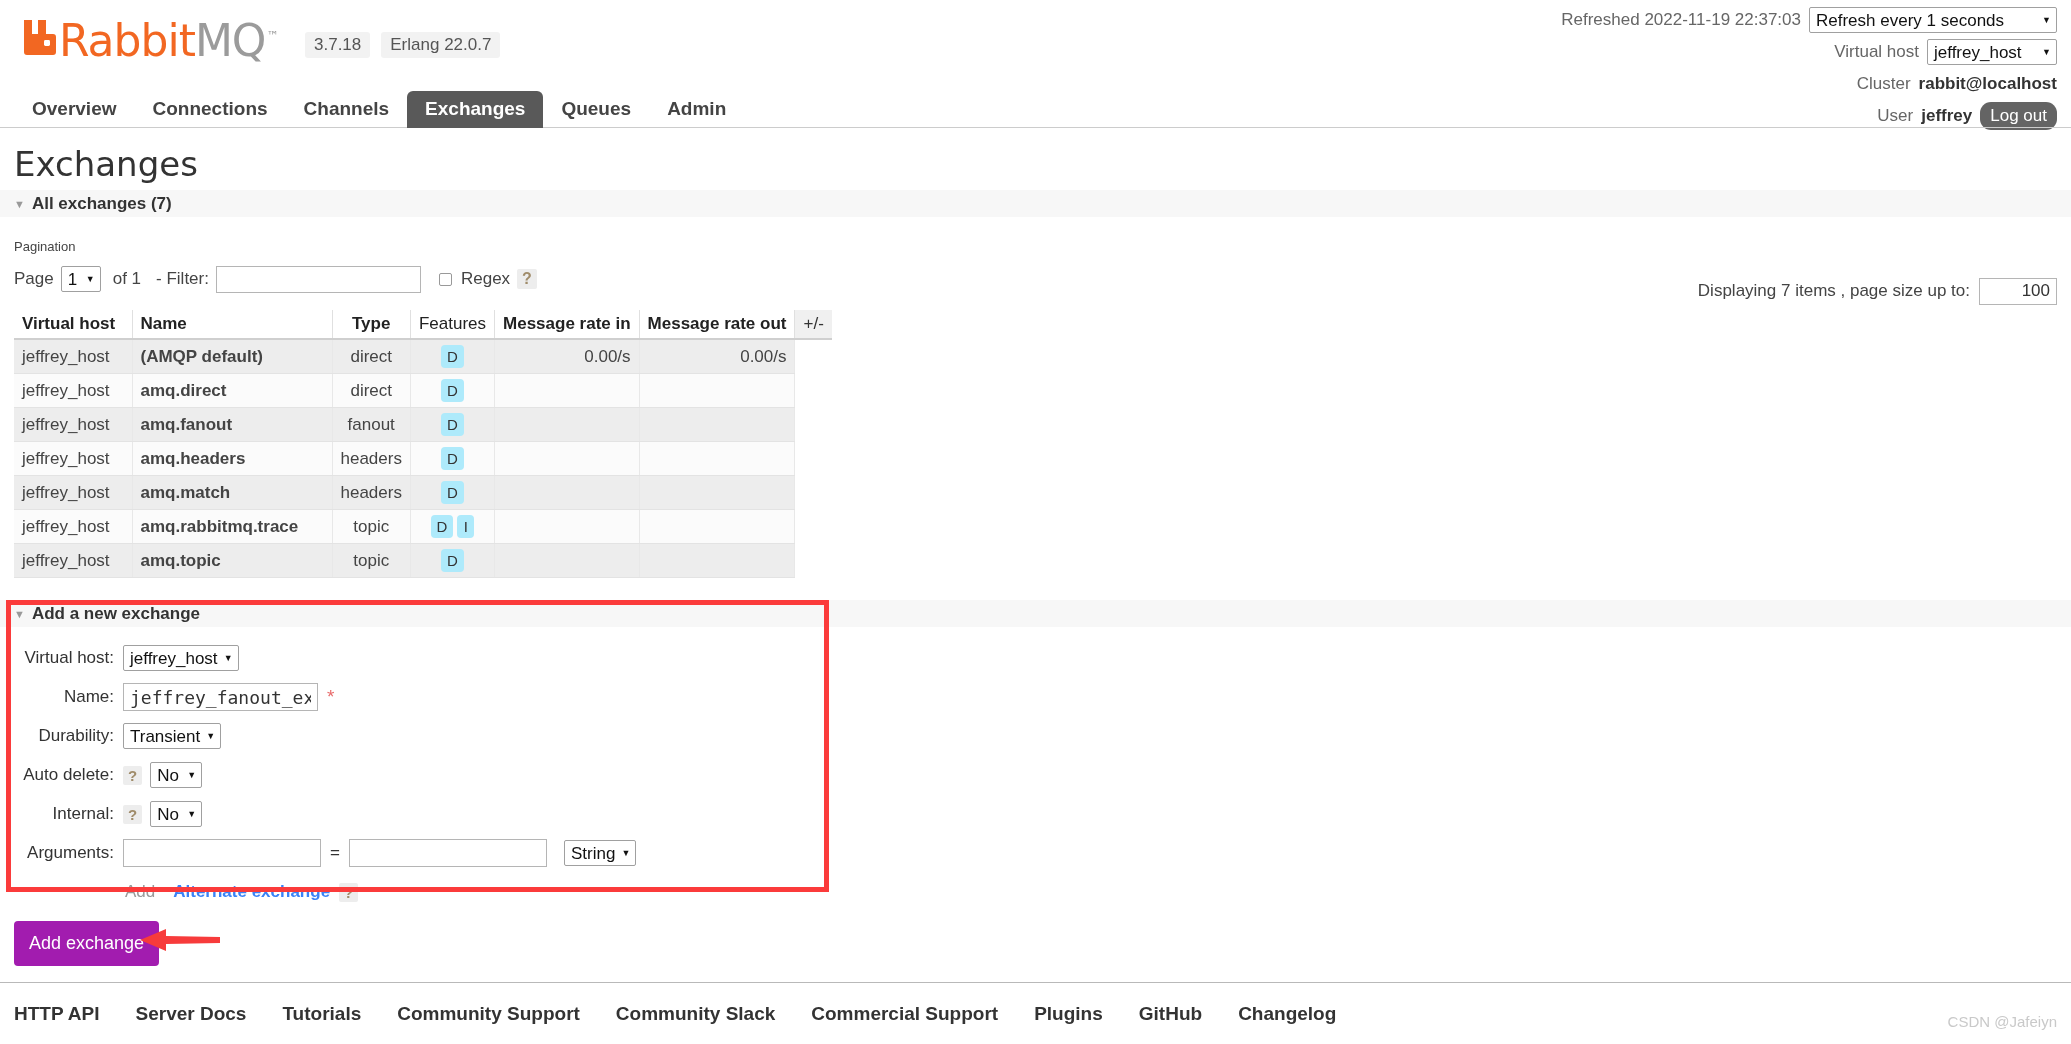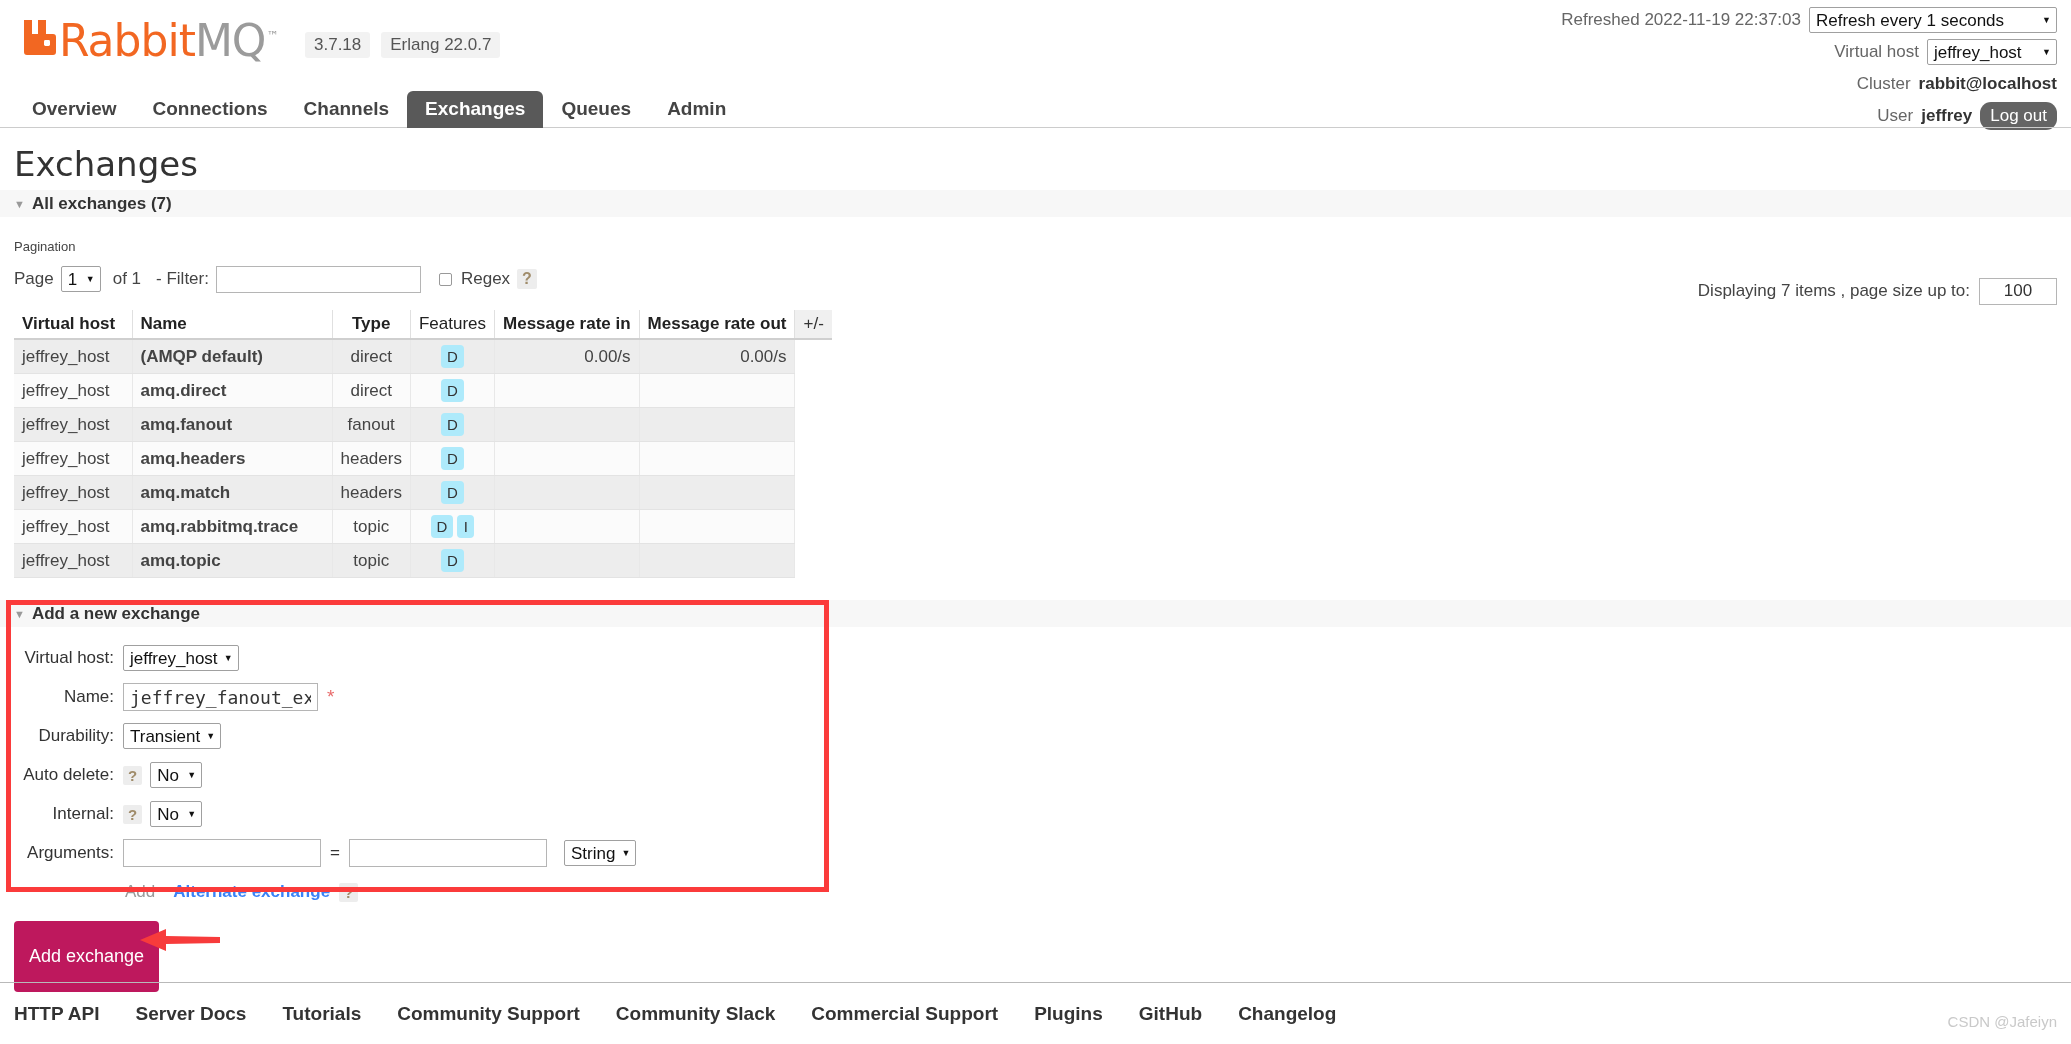--- a/index.html
+++ b/index.html
@@ -74,21 +74,21 @@
     font-size: 16px; padding: 2px 5px; font-family: "Liberation Sans", sans-serif;
   }
   .chk { width: 13px; height: 13px; border: 1px solid #999; background: #fff; border-radius: 2px; display: inline-block; }
   .q-help {
     background: #EDEDED; color: #A08C6A; font-size: 16px; font-weight: bold;
     padding: 1px 5px; border-radius: 2px; cursor: pointer;
   }
   .pg-right { position: absolute; right: 0; top: 12px; height: 34px; display: flex; align-items: center; gap: 9px; font-size: 17px; color: #444; }
   .size-input {
     width: 78px; height: 27px; border: 1px solid #b5b5b5; background: #fff;
-    font-size: 17px; padding: 2px 6px; text-align: center;
+    font-size: 17px; padding: 2px 6px; text-align: right;
     font-family: "Liberation Sans", sans-serif; color: #333;
   }
 
   
   table.ex-table { border-collapse: collapse; margin-top: 14px; font-size: 17px; }
   table.ex-table th {
     background: #fff; border-bottom: 2px solid #cfcfcf; border-right: 1px solid #e0e0e0;
     font-weight: bold; color: #222; padding: 4px 8px; text-align: left; white-space: nowrap;
   }
   table.ex-table th.num { text-align: right; }
@@ -135,22 +135,22 @@
   }
   .name-input { width: 195px; }
   .arg-input { width: 198px; font-family: "Liberation Sans", sans-serif; font-size: 16px; }
   .req-star { color: #E86B6B; font-size: 19px; margin-left: 9px; }
   .eq { margin: 0 9px; font-size: 17px; color: #333; }
   .add-link { color: #999; font-size: 17px; margin-left: 111px; margin-right: 18px; cursor: pointer; }
   .alt-ex { font-size: 17px; font-weight: bold; color: #3b82f6; margin-right: 9px; }
 
   .addbtn-row { position: relative; margin-top: 12px; height: 40px; }
   .add-exchange-btn {
-    background: #be185d; color: #fff; border: none; border-radius: 4px;
-    font-size: 18px; padding: 25px 15px; cursor: pointer;
+    background: #a21caf; color: #fff; border: none; border-radius: 4px;
+    font-size: 18px; padding: 12px 15px; cursor: pointer;
     font-family: "Liberation Sans", sans-serif;
   }
   .arrow { position: absolute; left: 126px; top: 6px; }
 
   
   .footer {
     position: absolute; left: 0; right: 0; bottom: 0; height: 62px;
     border-top: 1px solid #b9b9b9; padding: 0 14px;
   }
   .footer-links { display: flex; align-items: center; gap: 0; height: 62px; }

